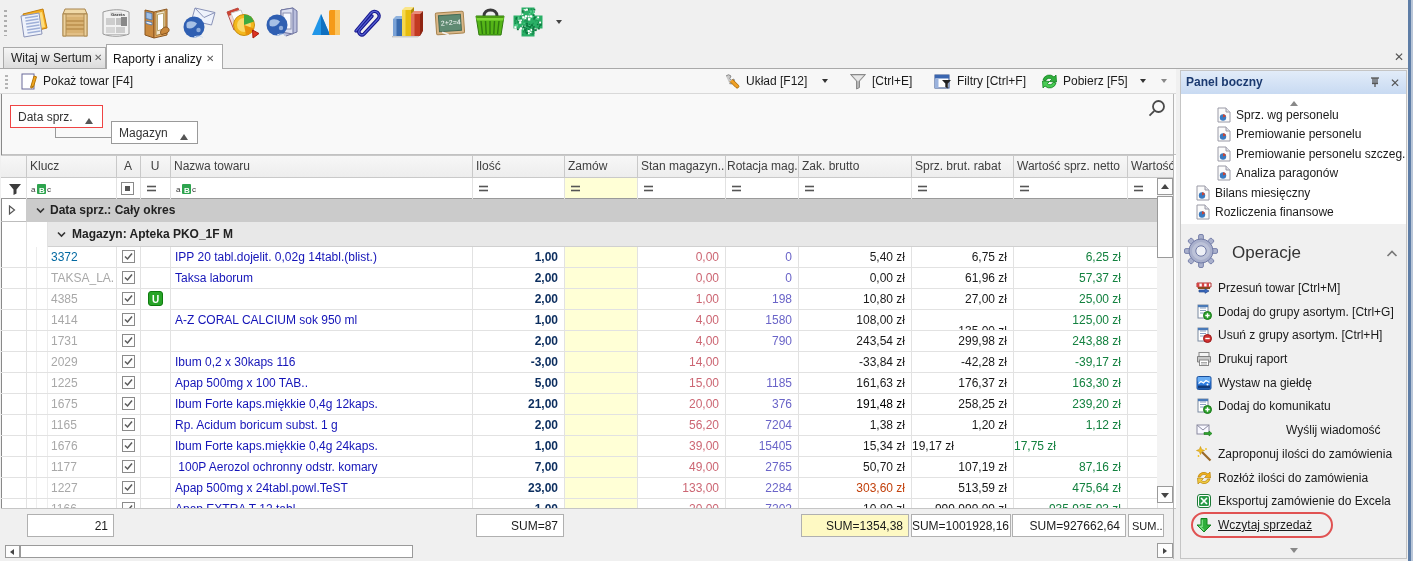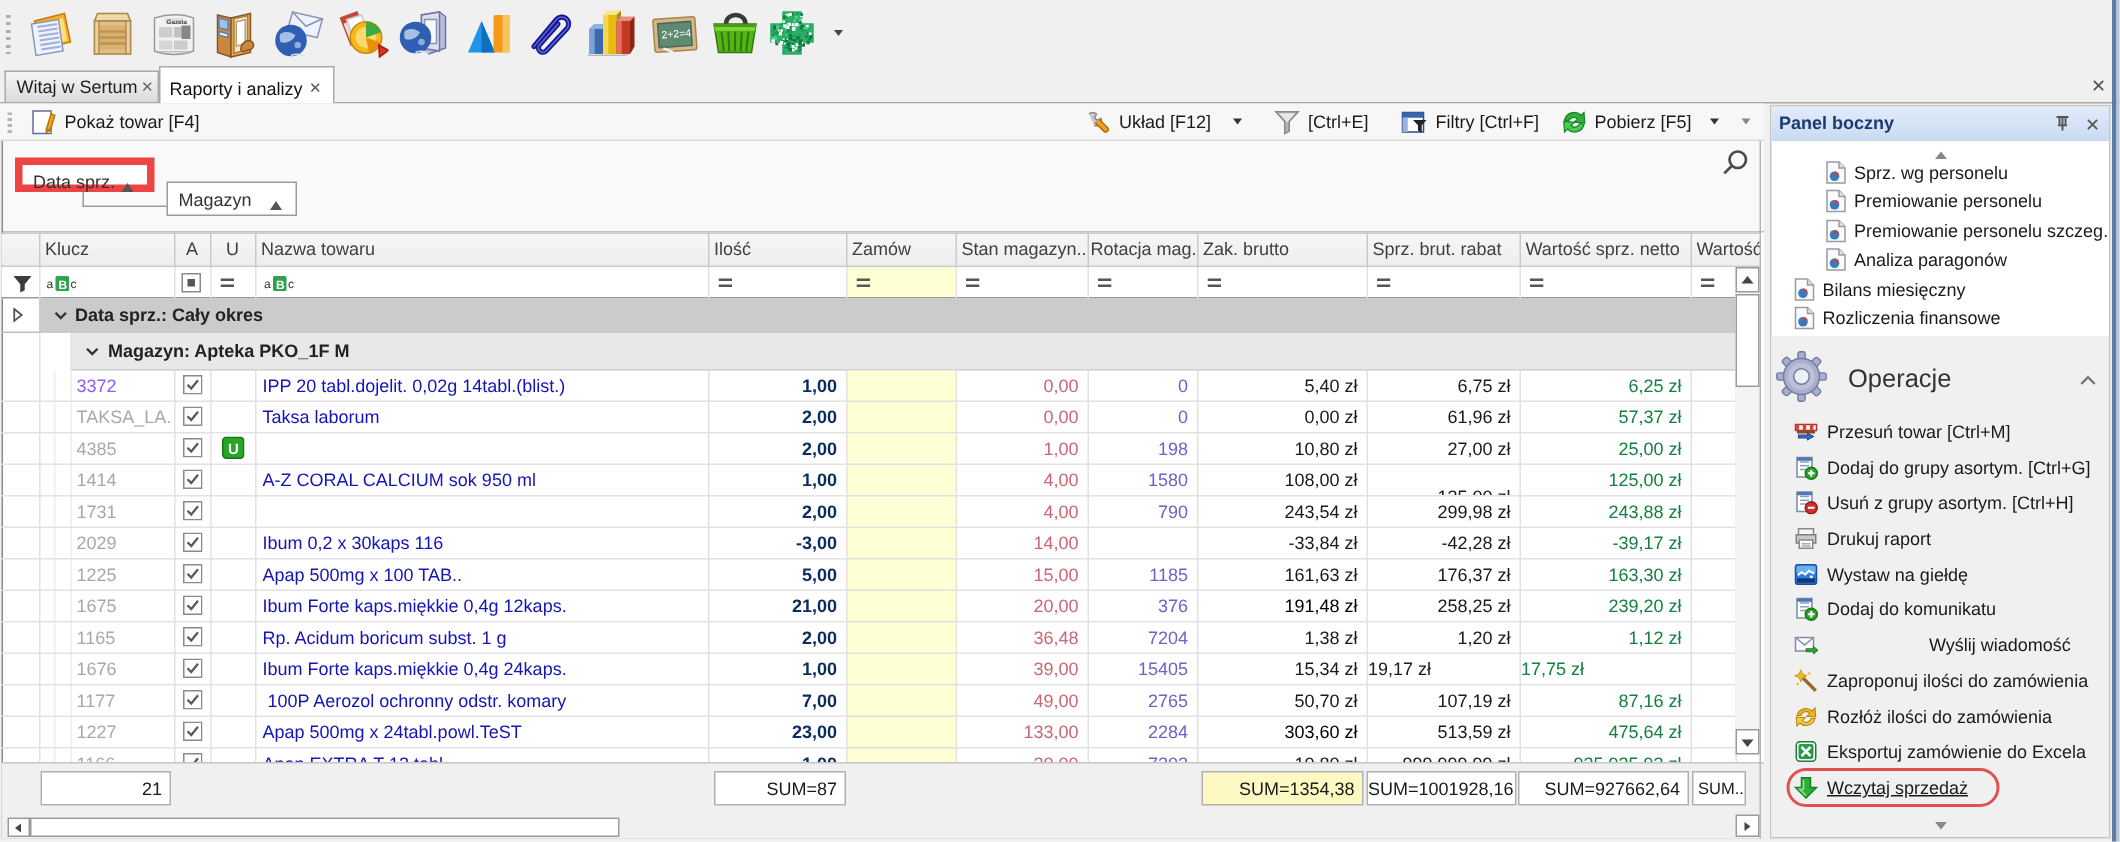--- a/index.html
+++ b/index.html
@@ -319,21 +319,21 @@
     <svg width="19" height="19" viewBox="0 0 19 19">
       <path d="M3 8 a6.5 6.5 0 0 1 11 -3 l2 -2 l0.5 7 l-7 -0.5 l2.2 -2.2 a3.6 3.6 0 0 0 -6 1.6 Z" fill="#2fae3c" stroke="#13831f" stroke-width="0.8"></path>
       <path d="M16 11 a6.5 6.5 0 0 1 -11 3 l-2 2 l-0.5 -7 l7 0.5 l-2.2 2.2 a3.6 3.6 0 0 0 6 -1.6 Z" fill="#49cc55" stroke="#13831f" stroke-width="0.8"></path>
     </svg>
   </div>
 <div class="a" style="left:1063px;top:74px;width:100px;height:16px">Pobierz [F5]</div>
 <div class="a" style="left:1140px;top:79px;width:0;height:0;border:3.5px solid transparent;border-top:4.5px solid #333"></div>
 <div class="a" style="left:1161px;top:79px;width:0;height:0;border:3.5px solid transparent;border-top:4.5px solid #888"></div>
 <div class="a" style="left:1px;top:94px;width:1175px;height:465px;background:#fff;border-left:1px solid #898989;border-bottom:1px solid #b5b5b5"></div>
 <div class="a" style="left:2px;top:94px;width:1174px;height:61px;background:#f9f9f9;border-bottom:1px solid #c2c2c2"></div>
-<div class="a" style="left:10px;top:105px;width:93px;height:23px;background:#fff;border:5px solid #ef4444">
+<div class="a" style="left:10px;top:105px;width:93px;height:23px;background:#fff;border:1px solid #ef4444">
     <span style="position:absolute;left:7px;top:4px;color:#333">Data sprz.</span>
     <span style="position:absolute;right:9px;top:8px;width:0;height:0;border:4.5px solid transparent;border-bottom:6px solid #555"></span>
   </div>
 <div class="a" style="left:111px;top:121px;width:87px;height:23px;background:#fff;border:1px solid #9a9a9a">
     <span style="position:absolute;left:7px;top:4px;color:#333">Magazyn</span>
     <span style="position:absolute;right:9px;top:8px;width:0;height:0;border:4.5px solid transparent;border-bottom:6px solid #555"></span>
   </div>
 <div class="a" style="left:55px;top:128px;width:1px;height:10px;background:#9a9a9a"></div>
 <div class="a" style="left:55px;top:137px;width:56px;height:1px;background:#9a9a9a"></div>
 <div class="a" style="left:1146px;top:98px;width:22px;height:22px">
@@ -510,21 +510,21 @@
 <div class="a" style="left:637px;top:247px;width:1px;height:261px;background:#e2e2e2"></div>
 <div class="a" style="left:725px;top:247px;width:1px;height:261px;background:#e2e2e2"></div>
 <div class="a" style="left:798px;top:247px;width:1px;height:261px;background:#e2e2e2"></div>
 <div class="a" style="left:911px;top:247px;width:1px;height:261px;background:#e2e2e2"></div>
 <div class="a" style="left:1013px;top:247px;width:1px;height:261px;background:#e2e2e2"></div>
 <div class="a" style="left:1127px;top:247px;width:1px;height:261px;background:#e2e2e2"></div>
 <div class="a" style="left:1157px;top:247px;width:1px;height:261px;background:#e2e2e2"></div>
 <div class="a" style="left:36px;top:247px;width:1px;height:261px;background:#ededed"></div>
 <div class="a" style="left:47px;top:247px;width:1px;height:261px;background:#ededed"></div>
 <div class="a" style="left:1px;top:247px;width:1156px;height:21px;border-bottom:1px solid #e2e2e2;overflow:hidden">
-    <span style="position:absolute;left:50px;top:3px;width:64px;overflow:hidden;white-space:nowrap;color:#8b5cf6">3372</span>
+    <span style="position:absolute;left:50px;top:3px;width:64px;overflow:hidden;white-space:nowrap;color:#0369a1">3372</span>
     <span style="position:absolute;left:121px;top:3px">
       <svg width="13" height="13" viewBox="0 0 13 13">
         <rect x="0.5" y="0.5" width="12" height="12" fill="#fdfdfd" stroke="#8a8a8a"></rect>
         <path d="M3 6.5 L5.5 9 L10 3.5" fill="none" stroke="#5a5a5a" stroke-width="1.5"></path>
       </svg>
     </span>
     <span style="position:absolute;left:174px;top:3px;color:#1414b8;white-space:pre">IPP 20 tabl.dojelit. 0,02g 14tabl.(blist.)</span>
     <span style="position:absolute;left:472px;top:3px;width:85px;text-align:right;font-weight:bold;color:#0b2d5e">1,00</span>
     <span style="position:absolute;left:637px;top:3px;width:81px;text-align:right;color:#cc6673">0,00</span>
     <span style="position:absolute;left:725px;top:3px;width:66px;text-align:right;color:#6a64c8">0</span>
@@ -651,21 +651,21 @@
 <div class="a" style="left:1px;top:415px;width:1156px;height:21px;border-bottom:1px solid #e2e2e2;overflow:hidden">
     <span style="position:absolute;left:50px;top:3px;width:64px;overflow:hidden;white-space:nowrap;color:#a8a8a8">1165</span>
     <span style="position:absolute;left:121px;top:3px">
       <svg width="13" height="13" viewBox="0 0 13 13">
         <rect x="0.5" y="0.5" width="12" height="12" fill="#fdfdfd" stroke="#8a8a8a"></rect>
         <path d="M3 6.5 L5.5 9 L10 3.5" fill="none" stroke="#5a5a5a" stroke-width="1.5"></path>
       </svg>
     </span>
     <span style="position:absolute;left:174px;top:3px;color:#1414b8;white-space:pre">Rp. Acidum boricum subst. 1 g</span>
     <span style="position:absolute;left:472px;top:3px;width:85px;text-align:right;font-weight:bold;color:#0b2d5e">2,00</span>
-    <span style="position:absolute;left:637px;top:3px;width:81px;text-align:right;color:#cc6673">36,48</span>
+    <span style="position:absolute;left:637px;top:3px;width:81px;text-align:right;color:#cc6673">56,20</span>
     <span style="position:absolute;left:725px;top:3px;width:66px;text-align:right;color:#6a64c8">7204</span>
     <span style="position:absolute;left:798px;top:3px;width:106px;text-align:right;color:#1a1a1a">1,38 zł</span>
     <span style="position:absolute;left:911px;top:3px;width:95px;text-align:right;color:#1a1a1a">1,20 zł</span>
     <span style="position:absolute;left:1013px;top:3px;width:107px;text-align:right;color:#13813f">1,12 zł</span>
   </div>
 <div class="a" style="left:1px;top:436px;width:1156px;height:21px;border-bottom:1px solid #e2e2e2;overflow:hidden">
     <span style="position:absolute;left:50px;top:3px;width:64px;overflow:hidden;white-space:nowrap;color:#a8a8a8">1676</span>
     <span style="position:absolute;left:121px;top:3px">
       <svg width="13" height="13" viewBox="0 0 13 13">
         <rect x="0.5" y="0.5" width="12" height="12" fill="#fdfdfd" stroke="#8a8a8a"></rect>
@@ -701,21 +701,21 @@
     <span style="position:absolute;left:121px;top:3px">
       <svg width="13" height="13" viewBox="0 0 13 13">
         <rect x="0.5" y="0.5" width="12" height="12" fill="#fdfdfd" stroke="#8a8a8a"></rect>
         <path d="M3 6.5 L5.5 9 L10 3.5" fill="none" stroke="#5a5a5a" stroke-width="1.5"></path>
       </svg>
     </span>
     <span style="position:absolute;left:174px;top:3px;color:#1414b8;white-space:pre">Apap 500mg x 24tabl.powl.TeST</span>
     <span style="position:absolute;left:472px;top:3px;width:85px;text-align:right;font-weight:bold;color:#0b2d5e">23,00</span>
     <span style="position:absolute;left:637px;top:3px;width:81px;text-align:right;color:#cc6673">133,00</span>
     <span style="position:absolute;left:725px;top:3px;width:66px;text-align:right;color:#6a64c8">2284</span>
-    <span style="position:absolute;left:798px;top:3px;width:106px;text-align:right;color:#000000">303,60 zł</span>
+    <span style="position:absolute;left:798px;top:3px;width:106px;text-align:right;color:#c2410c">303,60 zł</span>
     <span style="position:absolute;left:911px;top:3px;width:95px;text-align:right;color:#1a1a1a">513,59 zł</span>
     <span style="position:absolute;left:1013px;top:3px;width:107px;text-align:right;color:#13813f">475,64 zł</span>
   </div>
 <div class="a" style="left:1px;top:499px;width:1156px;height:10px;overflow:hidden">
     <span style="position:absolute;left:50px;top:3px;width:64px;overflow:hidden;white-space:nowrap;color:#a8a8a8">1166</span>
     <span style="position:absolute;left:121px;top:3px">
       <svg width="13" height="13" viewBox="0 0 13 13">
         <rect x="0.5" y="0.5" width="12" height="12" fill="#fdfdfd" stroke="#8a8a8a"></rect>
         <path d="M3 6.5 L5.5 9 L10 3.5" fill="none" stroke="#5a5a5a" stroke-width="1.5"></path>
       </svg>

